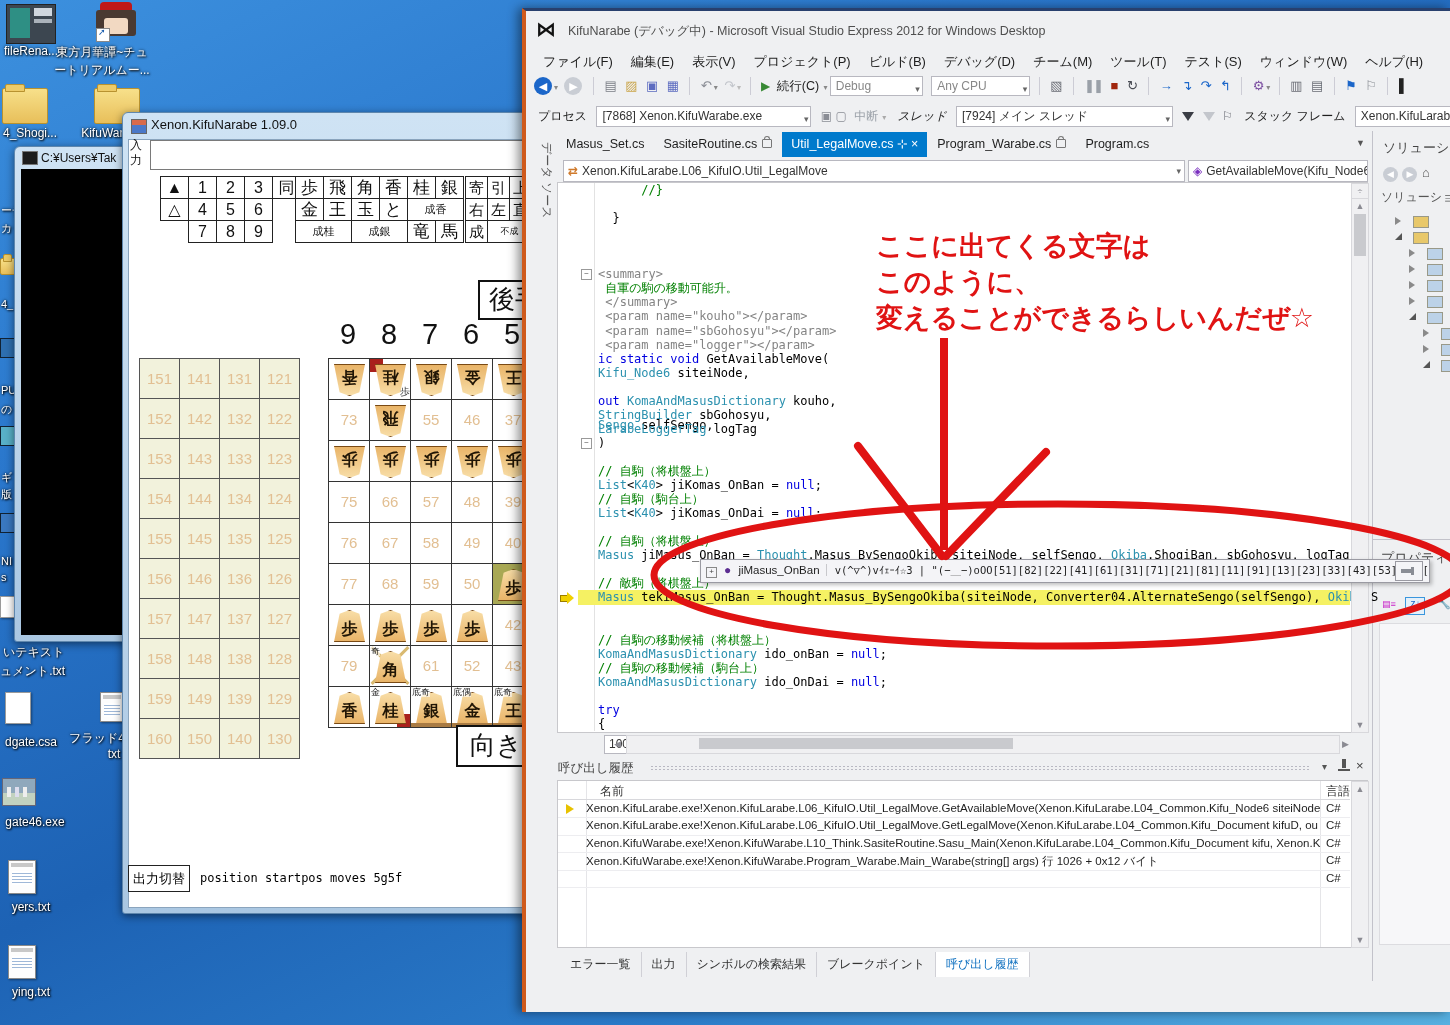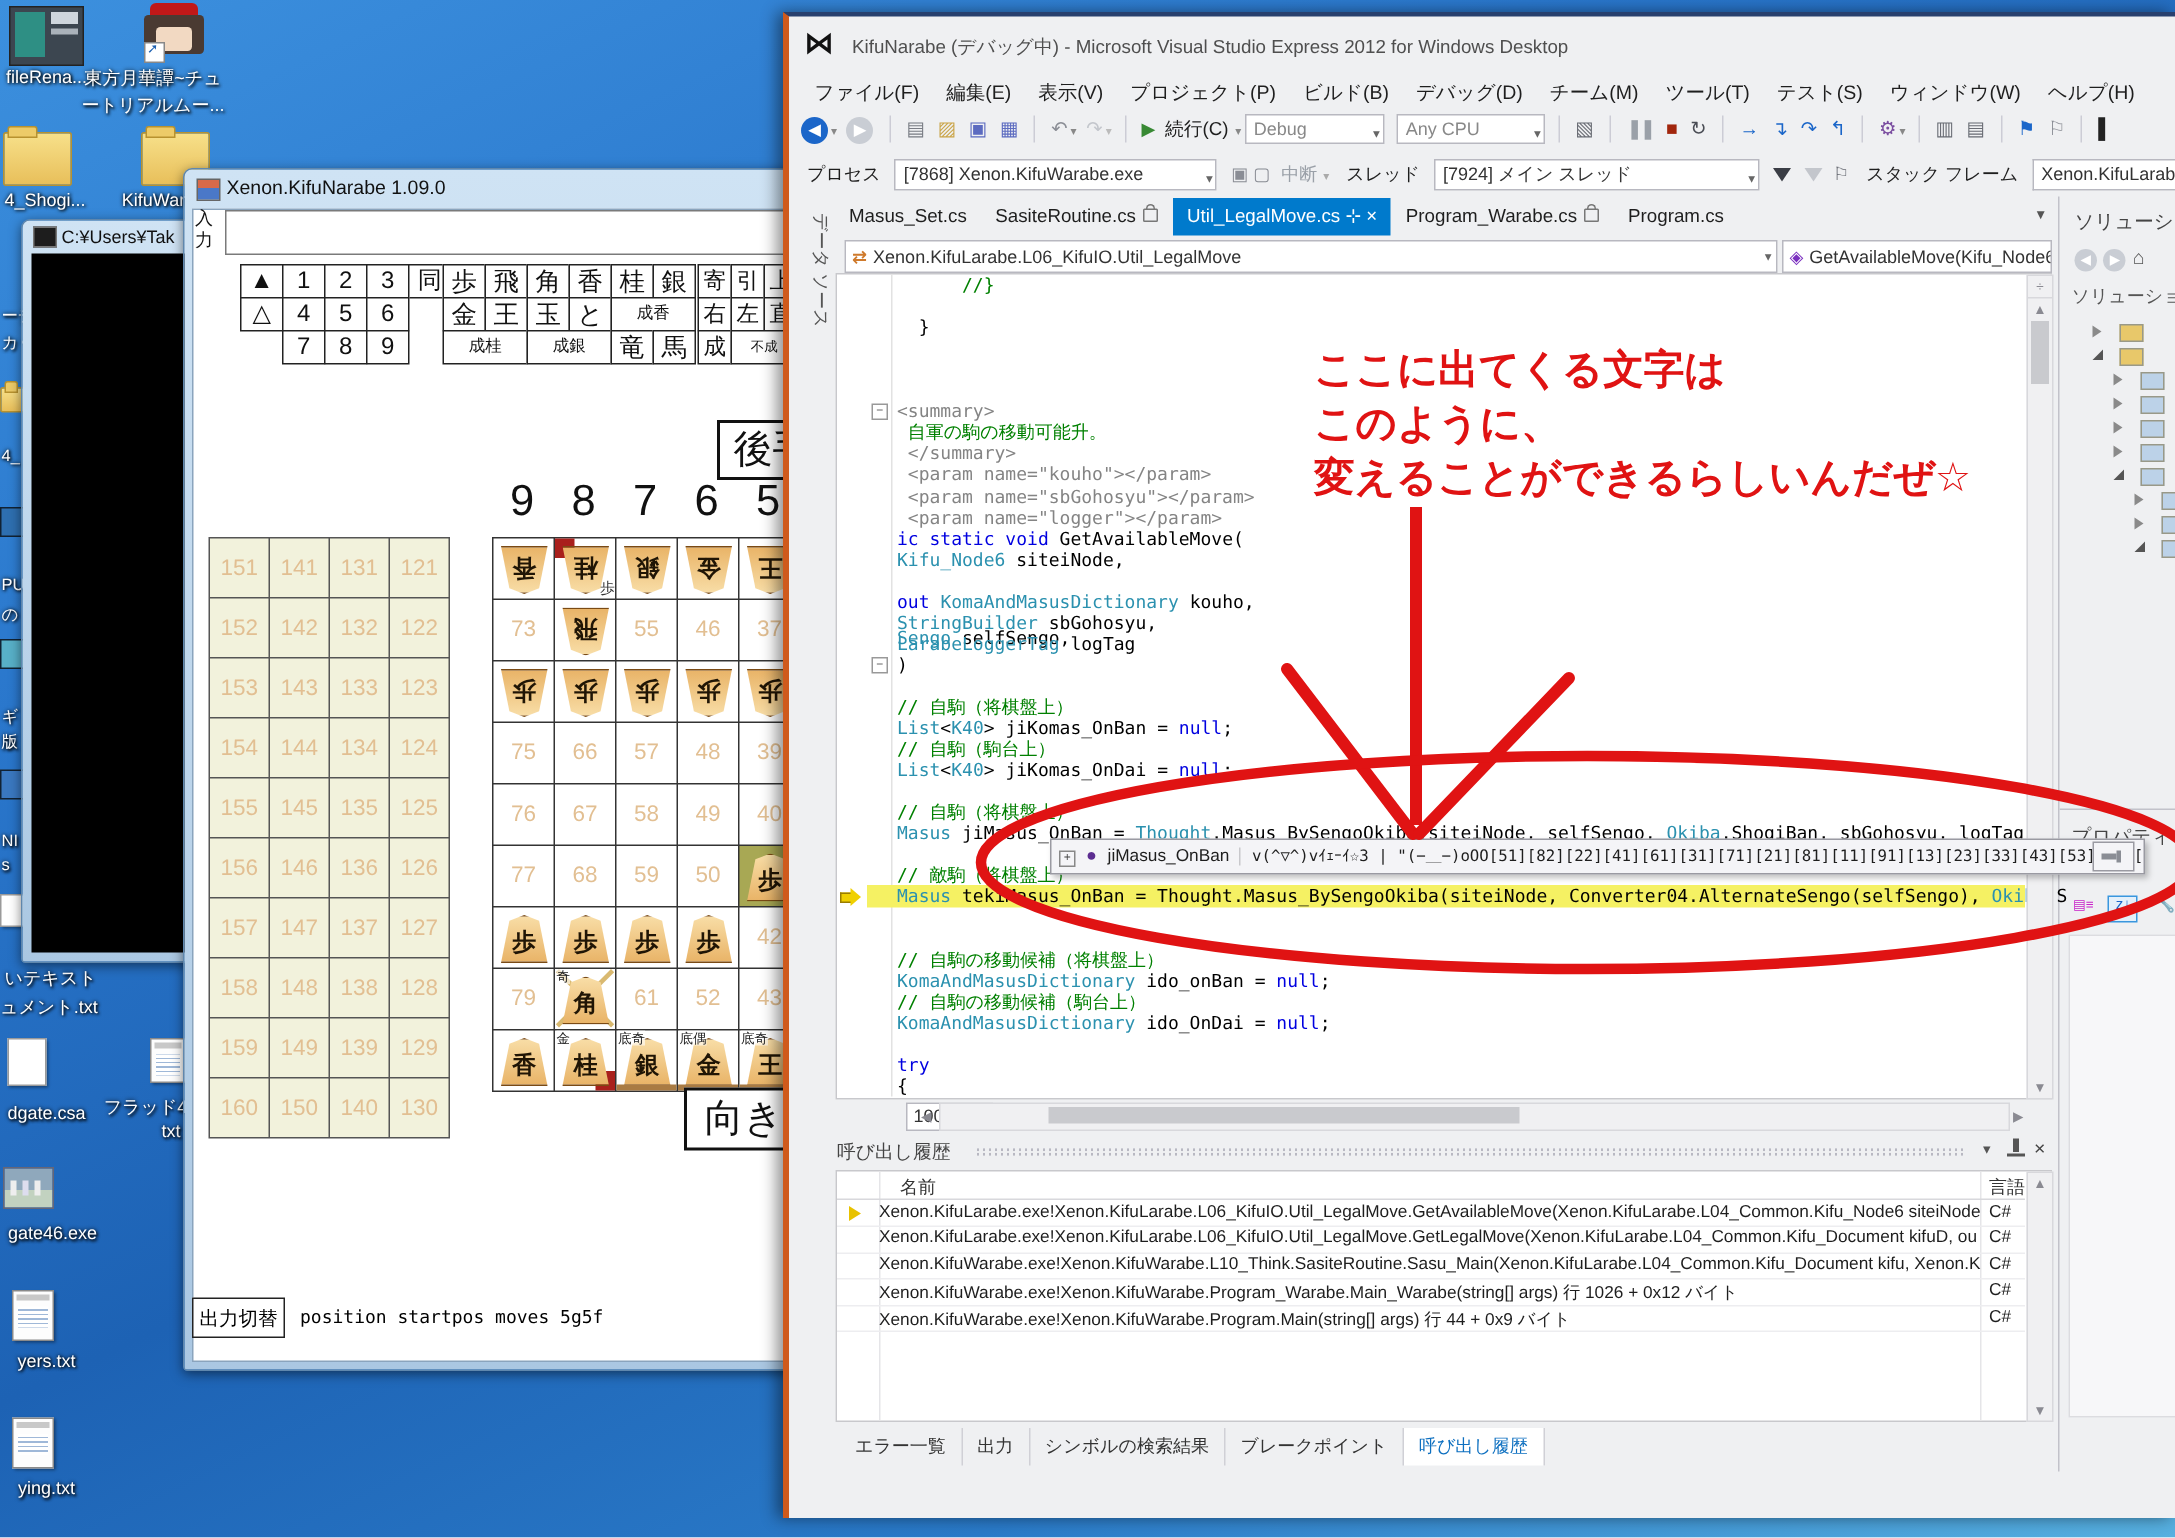--- a/index.html
+++ b/index.html
@@ -380,21 +380,21 @@
     <span class="sep"></span>
     <span class="tbtn" style="color:#222;">▌</span>
   </div>
 
   <div class="abs" style="left:538px;top:106px;height:24px;z-index:5;white-space:nowrap;font-size:12px;color:#1e1e1e;">
     <span>プロセス</span>
     <span class="combo" style="display:inline-block;position:relative;width:208px;height:19px;line-height:19px;padding-left:5px;vertical-align:middle;margin:0 6px 0 6px;"><span>[7868] Xenon.KifuWarabe.exe</span><span class="arr">▾</span></span>
     <span style="color:#8a8d95;">▣</span>
     <span style="color:#8a8d95;">▢</span>
     <span style="color:#9aa0a8;margin:0 4px;">中断</span><span style="font-size:8px;color:#aaa;">▾</span>
-    <span style="margin-left:8px;">スレッド</span>
+    <span style="margin-left:8px;font-style:italic;">スレッド</span>
     <span class="combo" style="display:inline-block;position:relative;width:210px;height:19px;line-height:19px;padding-left:5px;vertical-align:middle;margin:0 6px;"><span>[7924] メイン スレッド</span><span class="arr">▾</span></span>
     <span style="display:inline-block;width:0;height:0;border-top:9px solid #3a3d45;border-left:6px solid transparent;border-right:6px solid transparent;vertical-align:middle;"></span>
     <span style="display:inline-block;width:0;height:0;border-top:9px solid #c3c6cc;border-left:6px solid transparent;border-right:6px solid transparent;vertical-align:middle;margin-left:5px;"></span>
     <span style="color:#6a6d75;margin:0 4px;">⚐</span>
     <span style="margin-left:4px;">スタック フレーム</span>
     <span class="combo" style="display:inline-block;position:relative;width:118px;height:19px;line-height:19px;padding-left:5px;vertical-align:middle;margin-left:6px;border-right:none;"><span>Xenon.KifuLarabe.L0</span></span>
   </div>
 
   <div class="abs" style="left:527px;top:132px;width:30px;height:600px;background:#eff0f2;z-index:5;">
     <div style="transform:rotate(90deg);transform-origin:14px 14px;font-size:12px;color:#555;white-space:nowrap;padding-left:10px;">データ ソース</div>
@@ -596,16 +596,15 @@
     </div>
     <div class="csrow abs" style="top: 834.8px; z-index: 7;">
       <span style="position: absolute; left: 28px; top: 2px;">Xenon.KifuWarabe.exe!Xenon.KifuWarabe.L10_Think.SasiteRoutine.Sasu_Main(Xenon.KifuLarabe.L04_Common.Kifu_Document kifu, Xenon.K</span>
       <span style="position: absolute; left: 768px; top: 2px;">C#</span>
     </div>
     <div class="csrow abs" style="top: 852.2px; z-index: 7;">
       <span style="position: absolute; left: 28px; top: 2px;">Xenon.KifuWarabe.exe!Xenon.KifuWarabe.Program_Warabe.Main_Warabe(string[] args) 行 1026 + 0x12 バイト</span>
       <span style="position: absolute; left: 768px; top: 2px;">C#</span>
     </div>
     <div class="csrow abs" style="top: 869.6px; z-index: 7;">
-      <span style="position: absolute; left: 28px; top: 2px;">Xenon.KifuWarabe.exe!Xenon.KifuWarabe.Program.Main(string[] args) 行 44 + 0x9 バイト</span>
       <span style="position: absolute; left: 768px; top: 2px;">C#</span>
     </div>
   </div>
 
 </body></html>

